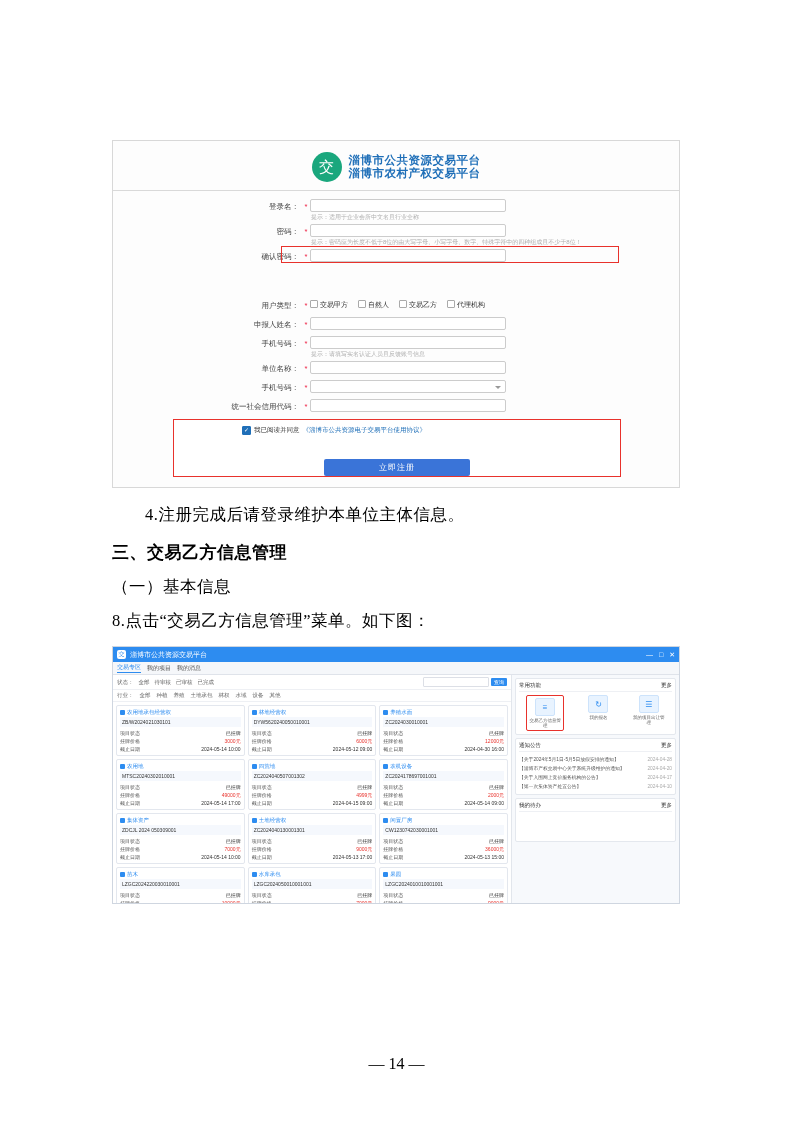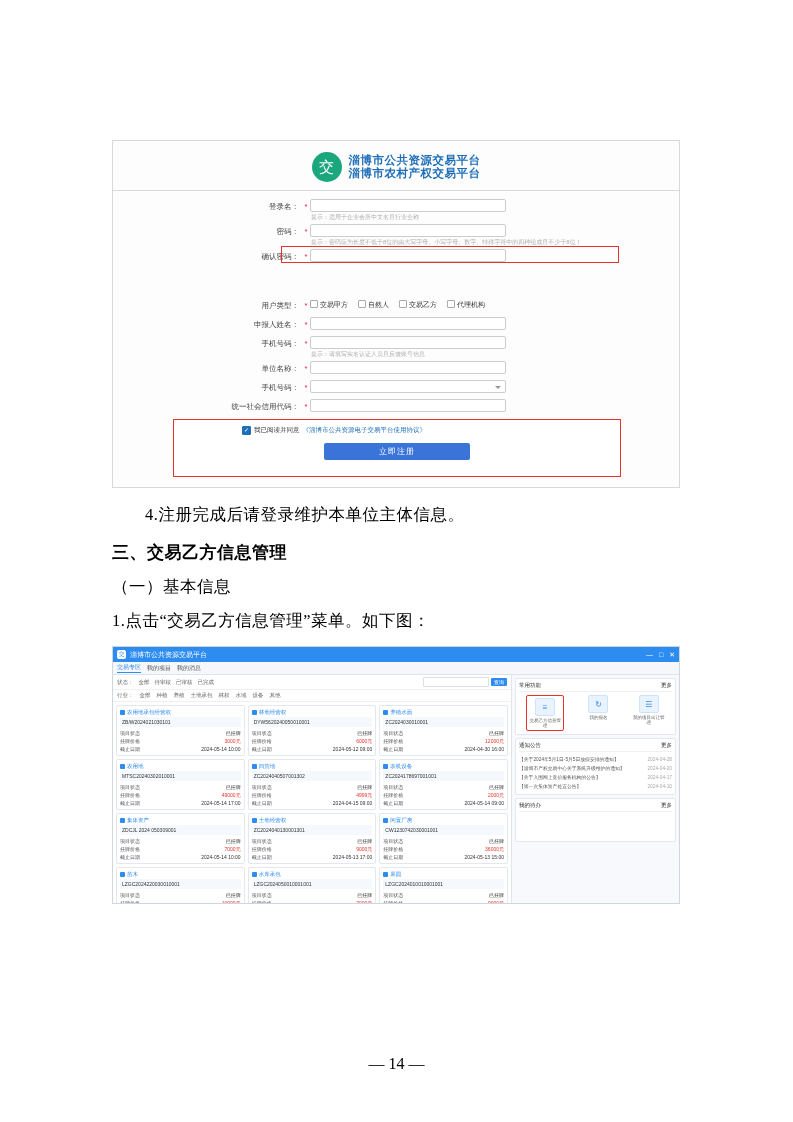--- a/index.html
+++ b/index.html
@@ -198,21 +198,21 @@
     border: 1px solid #1f6fb8;
     background: #1f6fb8;
     border-radius: 1px;
     color: #fff;
     font-size: 6px;
     line-height: 7px;
     text-align: center;
   }
   .agree-link { color: #1f6fb8; }
   .btn-register {
-    margin: 8px auto 0 auto;
+    margin: 24px auto 0 auto;
     width: 146px;
     height: 17px;
     background: #3a74d8;
     border-radius: 2px;
     color: #fff;
     font-size: 8px;
     font-family: "Liberation Sans", sans-serif;
     text-align: center;
     line-height: 17px;
     letter-spacing: 1px;
@@ -479,21 +479,21 @@
       <div class="btn-register">立即注册</div>
     </div>
   </div>
 
   <div class="para" style="left:145px; top:500px;">4.注册完成后请登录维护本单位主体信息。</div>
 
   <div class="para heading" style="left:112px; top:538px;">三、交易乙方信息管理</div>
 
   <div class="para" style="left:112px; top:572px;">（一）基本信息</div>
 
-  <div class="para" style="left:112px; top:606px;">1.点击“交易乙方信息管理”菜单。如下图：</div>
+  <div class="para" style="left:112px; top:606px;">8.点击“交易乙方信息管理”菜单。如下图：</div>
 
   <div class="shot2">
 
     <div class="s2-top">
       <div class="s2-top-left">
         <span class="s2-badge">交</span>
         <span>淄博市公共资源交易平台</span>
       </div>
       <div class="s2-top-right">
         <span>—</span>

